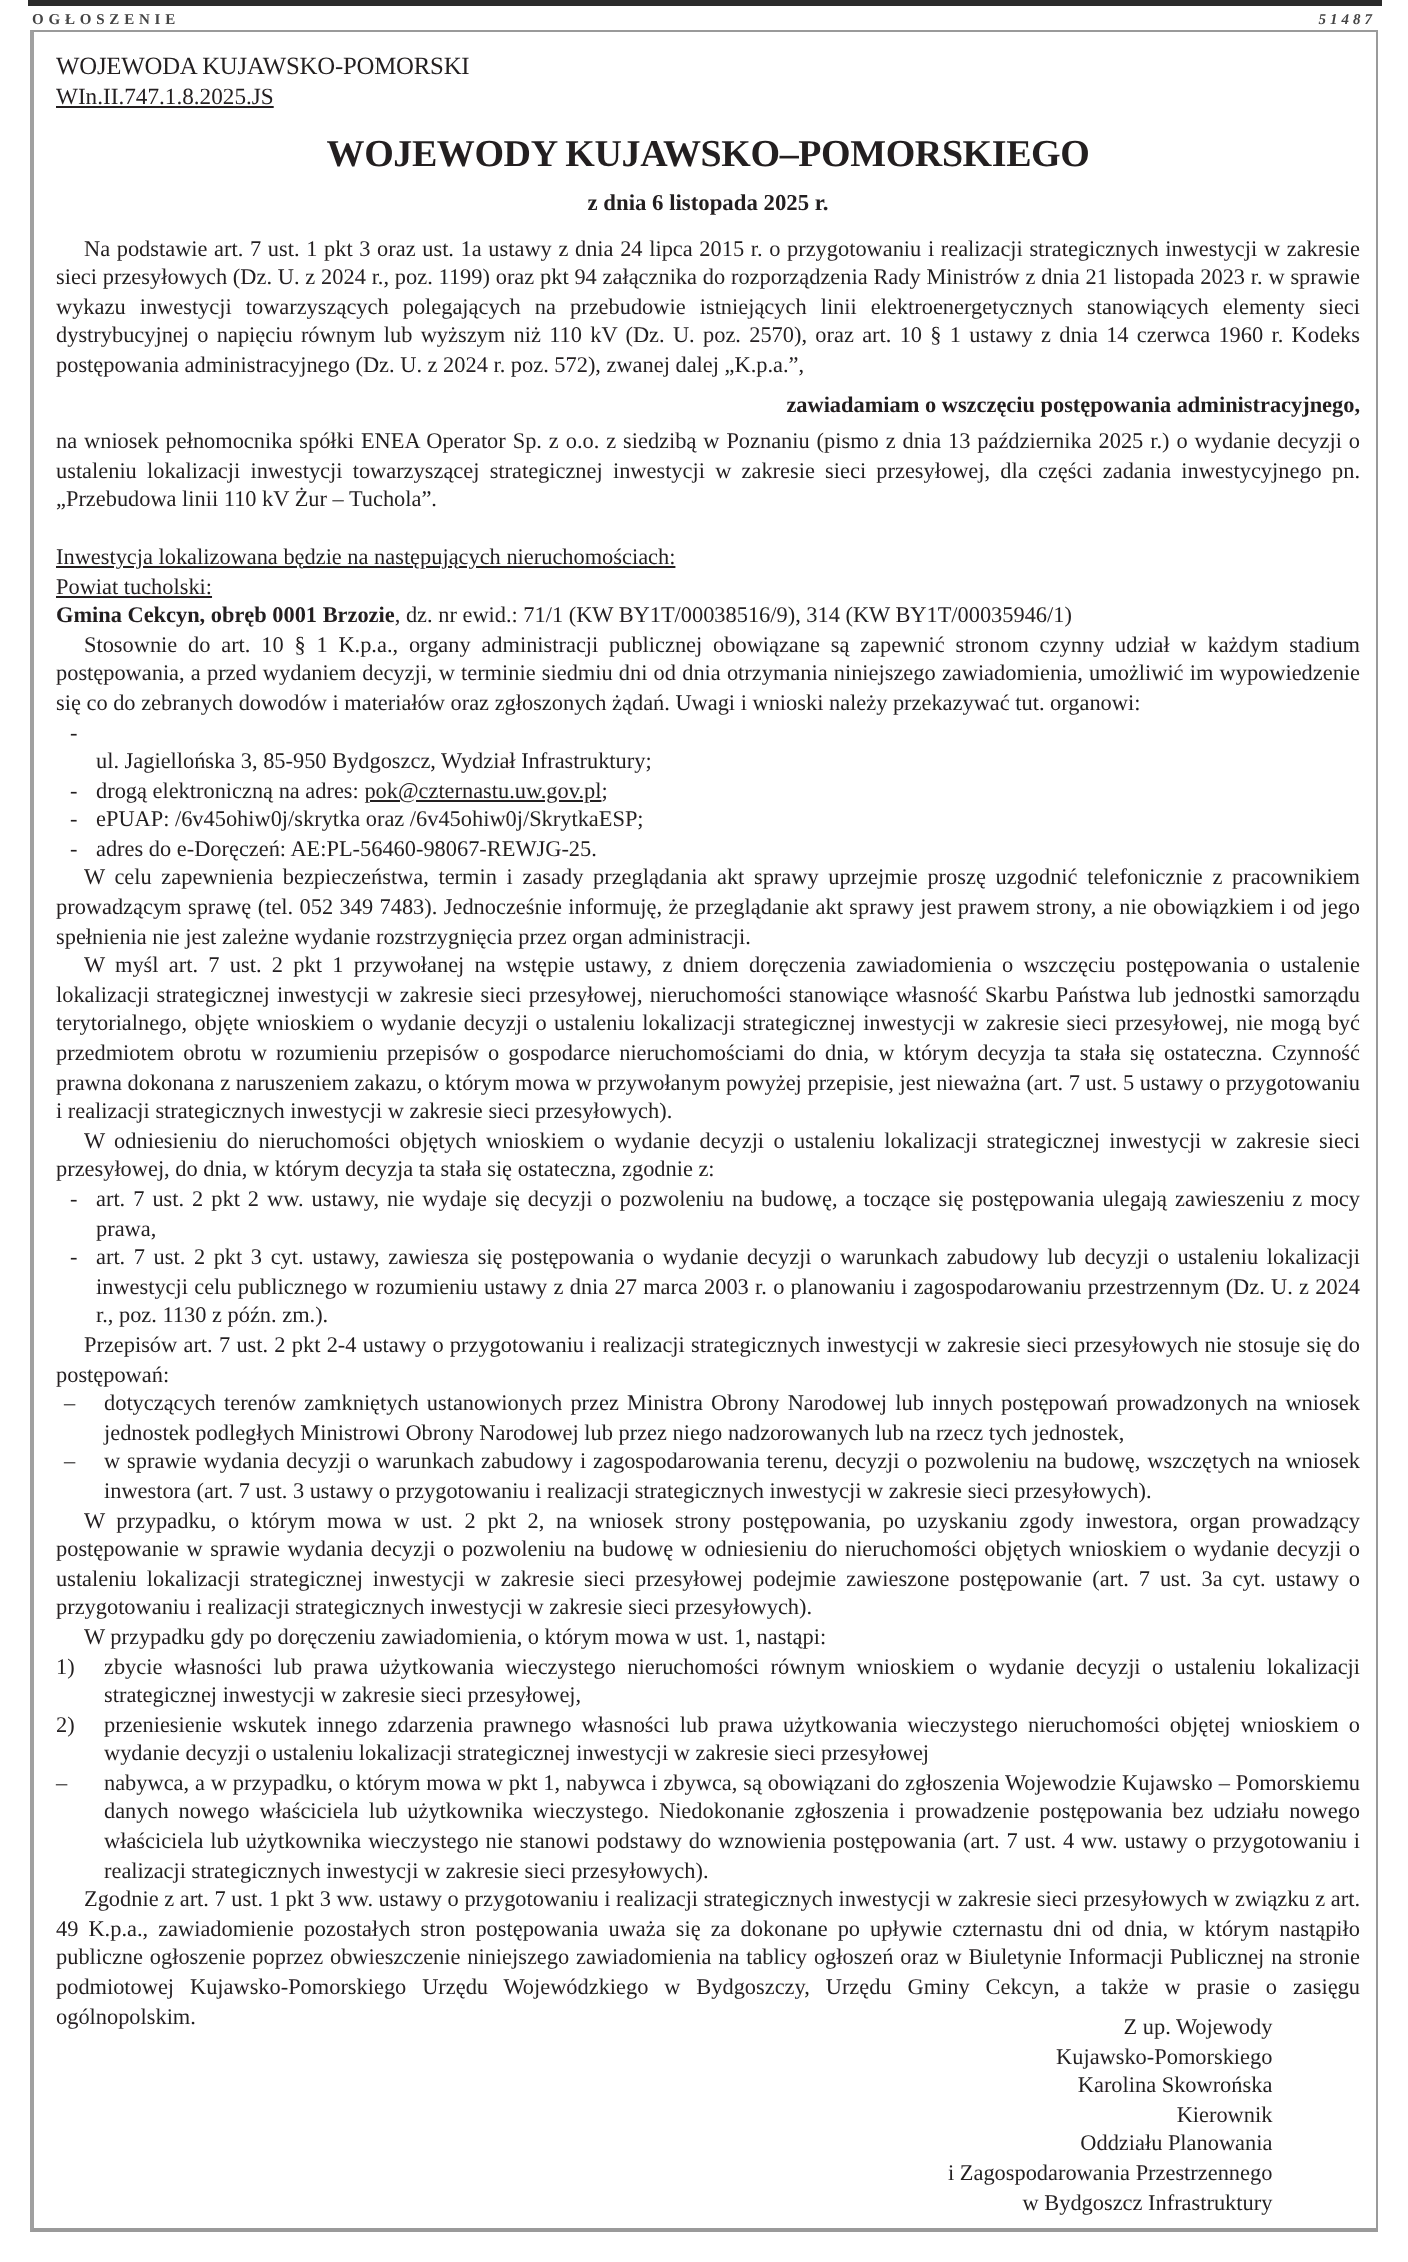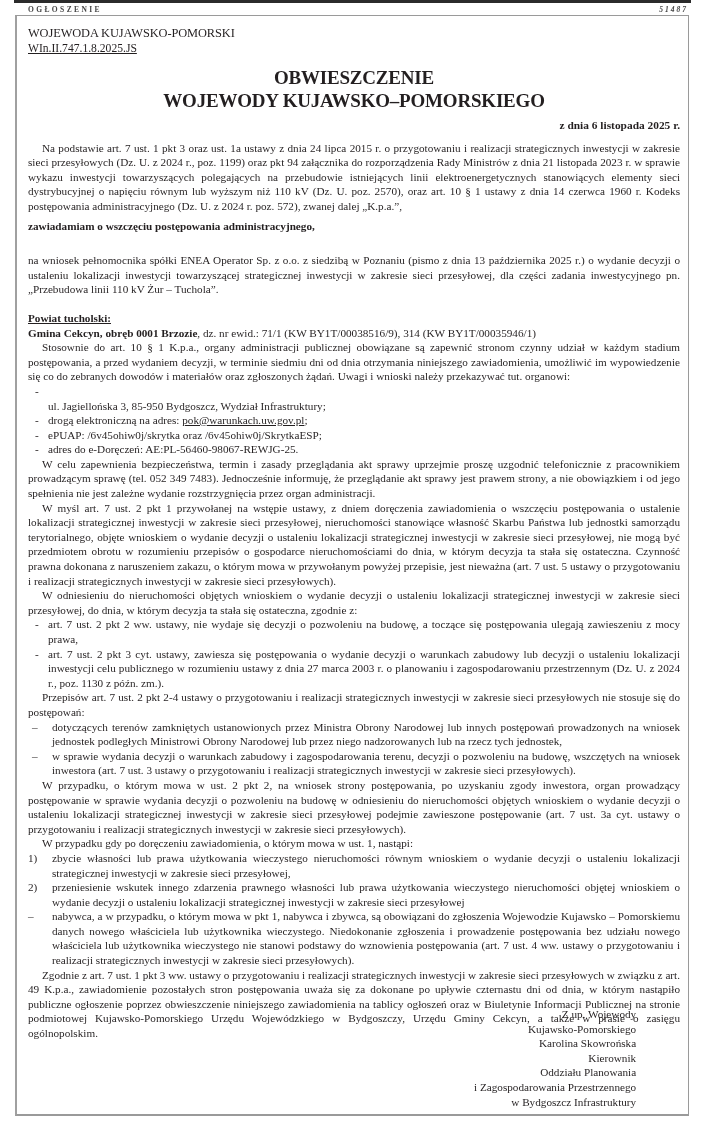--- a/index.html
+++ b/index.html
@@ -9,41 +9,41 @@
     color: #231f20;
   }
   .top-rule {
     position: absolute; left: 14px; top: 0; width: 677px; height: 3px;
     background: #2b2b2b;
   }
   .hdr {
     position: absolute; top: 5px; font-size: 7.5px; letter-spacing: 2.4px;
     font-weight: bold; color: #444;
   }
-  .hdr.left { left: 28px; }
+  .hdr.left { left: 16px; }
   .hdr.right { right: 16px; letter-spacing: 2px; font-style: italic; }
   .box {
     position: absolute; left: 15px; top: 15px; width: 674px; height: 1101px;
     border: 1px solid #9a9a9a; border-bottom: 2px solid #9a9a9a; box-sizing: border-box;
     border-left: 2px solid #a0a0a0;
   }
   .content {
     position: absolute; left: 28px; top: 26px; width: 652px;
     font-size: 11.2px; line-height: 14.6px; text-align: justify;
   }
   .authority { font-size: 12.4px; line-height: 15px; text-transform: uppercase; letter-spacing: -0.1px; }
   .signature-ref { font-size: 11.6px; line-height: 15px; text-decoration: underline; }
   .title {
     text-align: center; font-weight: bold; font-size: 19px; line-height: 23px;
     margin-top: 10px; letter-spacing: -0.2px;
   }
-  .date { text-align: right; font-weight: bold; font-size: 11.4px; margin: 6px 0 8px; }
+  .date { text-align: center; font-weight: bold; font-size: 11.4px; margin: 6px 0 8px; }
   p { margin: 0; }
   .indent { text-indent: 14px; }
-  .center-bold { text-align: left; font-weight: bold; margin: 5px 0 20px; }
+  .center-bold { text-align: right; font-weight: bold; margin: 5px 0 4px; }
   .u { text-decoration: underline; }
   .gap { height: 14px; }
   .li { position: relative; padding-left: 20px; }
   .li .mk { position: absolute; left: 7px; top: 0; }
   .li.num { padding-left: 24px; }
   .li.num .mk { left: 0px; }
   .li.dashwide { padding-left: 24px; }
   .li.dashwide .mk { left: 4px; }
   a.mail { color: #231f20; text-decoration: underline; }
   .sign {
@@ -58,44 +58,44 @@
 <div class="hdr left">OGŁOSZENIE</div>
 <div class="hdr right">51487</div>
 
 <div class="box"></div>
 
 <div class="content">
   <div class="authority">WOJEWODA KUJAWSKO-POMORSKI</div>
   <div class="signature-ref">WIn.II.747.1.8.2025.JS</div>
 
   <div class="title">
-    <div>OBWIESZCZENIE</div>
     <div>WOJEWODY KUJAWSKO–POMORSKIEGO</div>
   </div>
   <div class="date">z dnia 6 listopada 2025 r.</div>
 
   <p class="indent">Na podstawie art. 7 ust. 1 pkt 3 oraz ust. 1a ustawy z dnia 24 lipca 2015 r. o przygotowaniu i realizacji strategicznych inwestycji w zakresie sieci przesyłowych (Dz. U. z 2024 r., poz. 1199) oraz pkt 94 załącznika do rozporządzenia  Rady Ministrów z dnia 21 listopada 2023 r. w sprawie wykazu inwestycji towarzyszących polegających na przebudowie istniejących linii elektroenergetycznych stanowiących elementy sieci dystrybucyjnej o napięciu równym lub wyższym niż 110 kV (Dz. U. poz. 2570), oraz art. 10 § 1 ustawy z dnia 14 czerwca 1960 r. Kodeks postępowania administracyjnego (Dz. U. z 2024 r. poz. 572), zwanej dalej „K.p.a.”,</p>
   <p class="center-bold">zawiadamiam o wszczęciu postępowania administracyjnego,</p>
   <p>na wniosek pełnomocnika spółki ENEA Operator Sp. z o.o. z siedzibą w Poznaniu (pismo z dnia 13 października 2025 r.) o wydanie decyzji o ustaleniu lokalizacji inwestycji towarzyszącej strategicznej inwestycji w zakresie sieci przesyłowej, dla części zadania inwestycyjnego pn. „Przebudowa linii 110 kV Żur – Tuchola”.</p>
 
   <div class="gap"></div>
 
-  <p class="u" style="font-weight:bold;">Powiat tucholski:</p>
+  <p class="u">Inwestycja lokalizowana będzie na następujących nieruchomościach:</p>
+  <p class="u" style="font-weight:normal;">Powiat tucholski:</p>
   <p><b>Gmina Cekcyn, obręb 0001 Brzozie</b><span>, dz. nr ewid.: 71/1 (KW BY1T/00038516/9), 314 (KW BY1T/00035946/1)</span></p>
 
   <p class="indent">Stosownie do art. 10 § 1 K.p.a., organy administracji publicznej obowiązane są zapewnić stronom czynny udział w każdym stadium postępowania, a przed wydaniem decyzji, w terminie siedmiu dni od dnia otrzymania niniejszego zawiadomienia, umożliwić im wypowiedzenie się co do zebranych dowodów i materiałów oraz zgłoszonych żądań. Uwagi i wnioski należy przekazywać tut. organowi:</p>
 
   <div class="li">
     <span class="mk">-</span>
     <br>
     <span>ul. Jagiellońska 3, 85-950 Bydgoszcz, Wydział Infrastruktury;</span>
   </div>
   <div class="li">
     <span class="mk">-</span>
-    <span>drogą elektroniczną na adres: </span><a class="mail">pok@warunkach.uw.gov.pl</a><span>;</span>
+    <span>drogą elektroniczną na adres: </span><a class="mail">pok@czternastu.uw.gov.pl</a><span>;</span>
   </div>
   <div class="li">
     <span class="mk">-</span>
     <span>ePUAP: /6v45ohiw0j/skrytka oraz /6v45ohiw0j/SkrytkaESP;</span>
   </div>
   <div class="li">
     <span class="mk">-</span>
     <span>adres do e-Doręczeń: AE:PL-56460-98067-REWJG-25.</span>
   </div>
 

